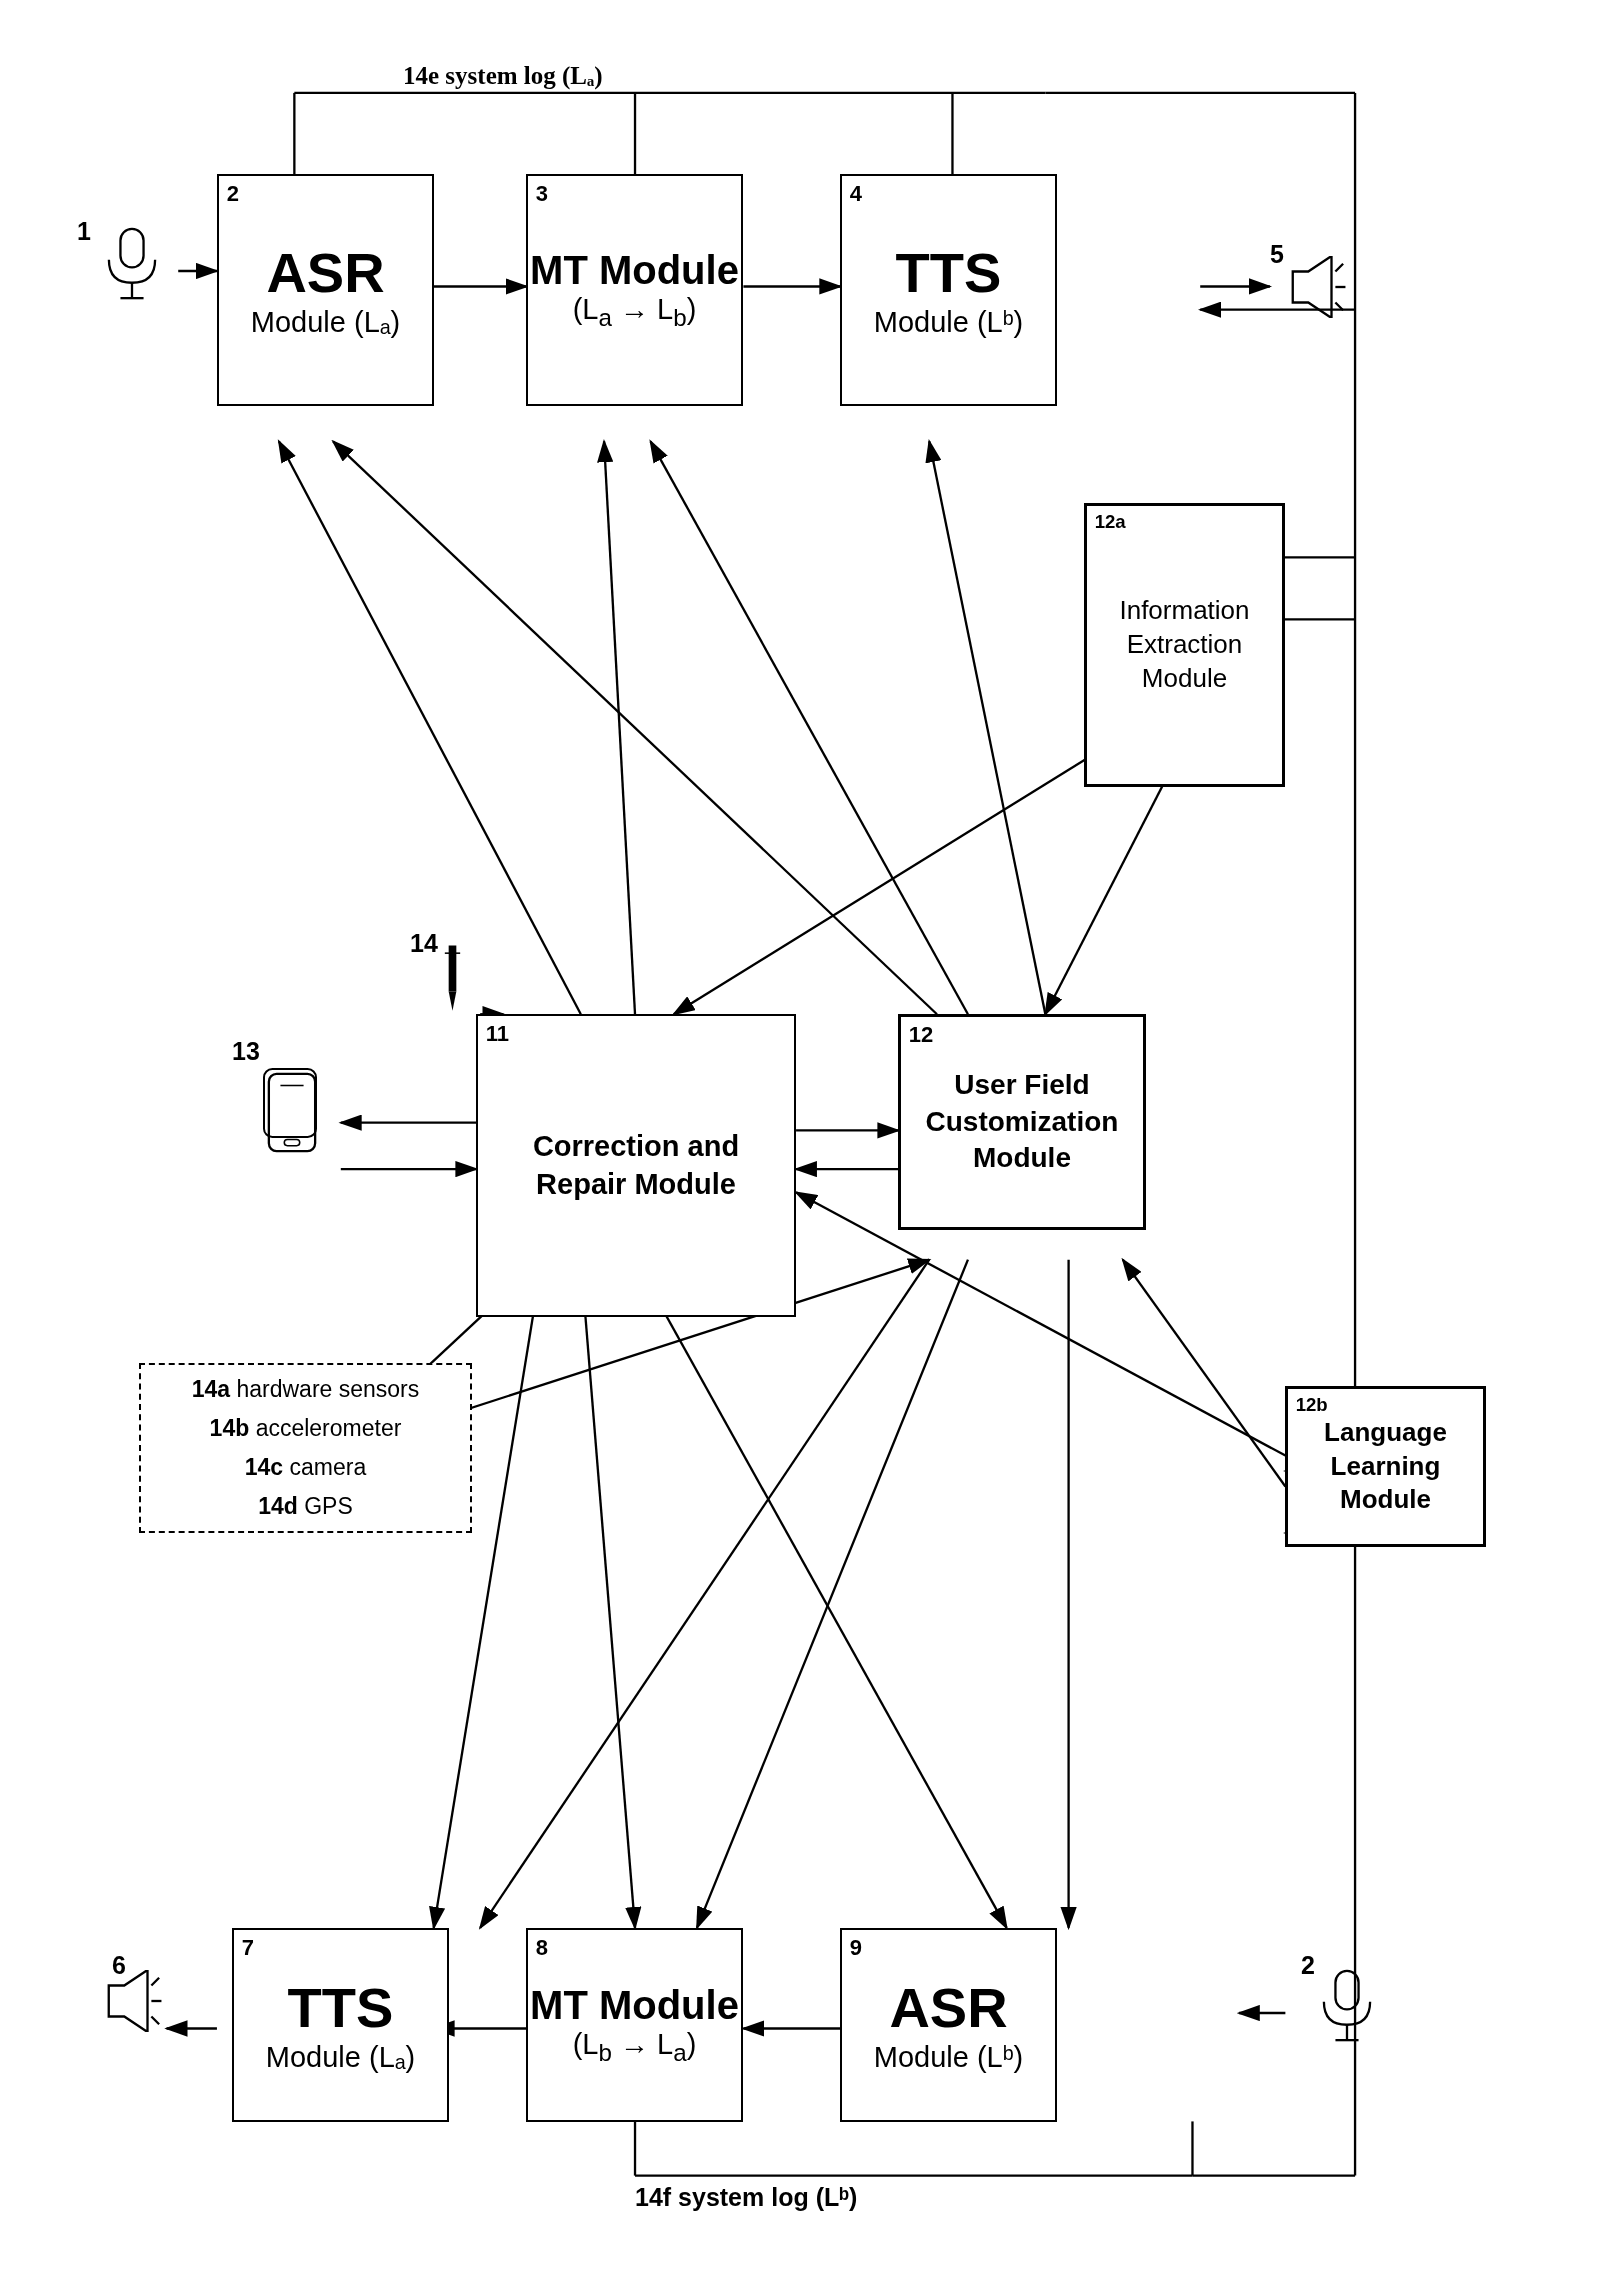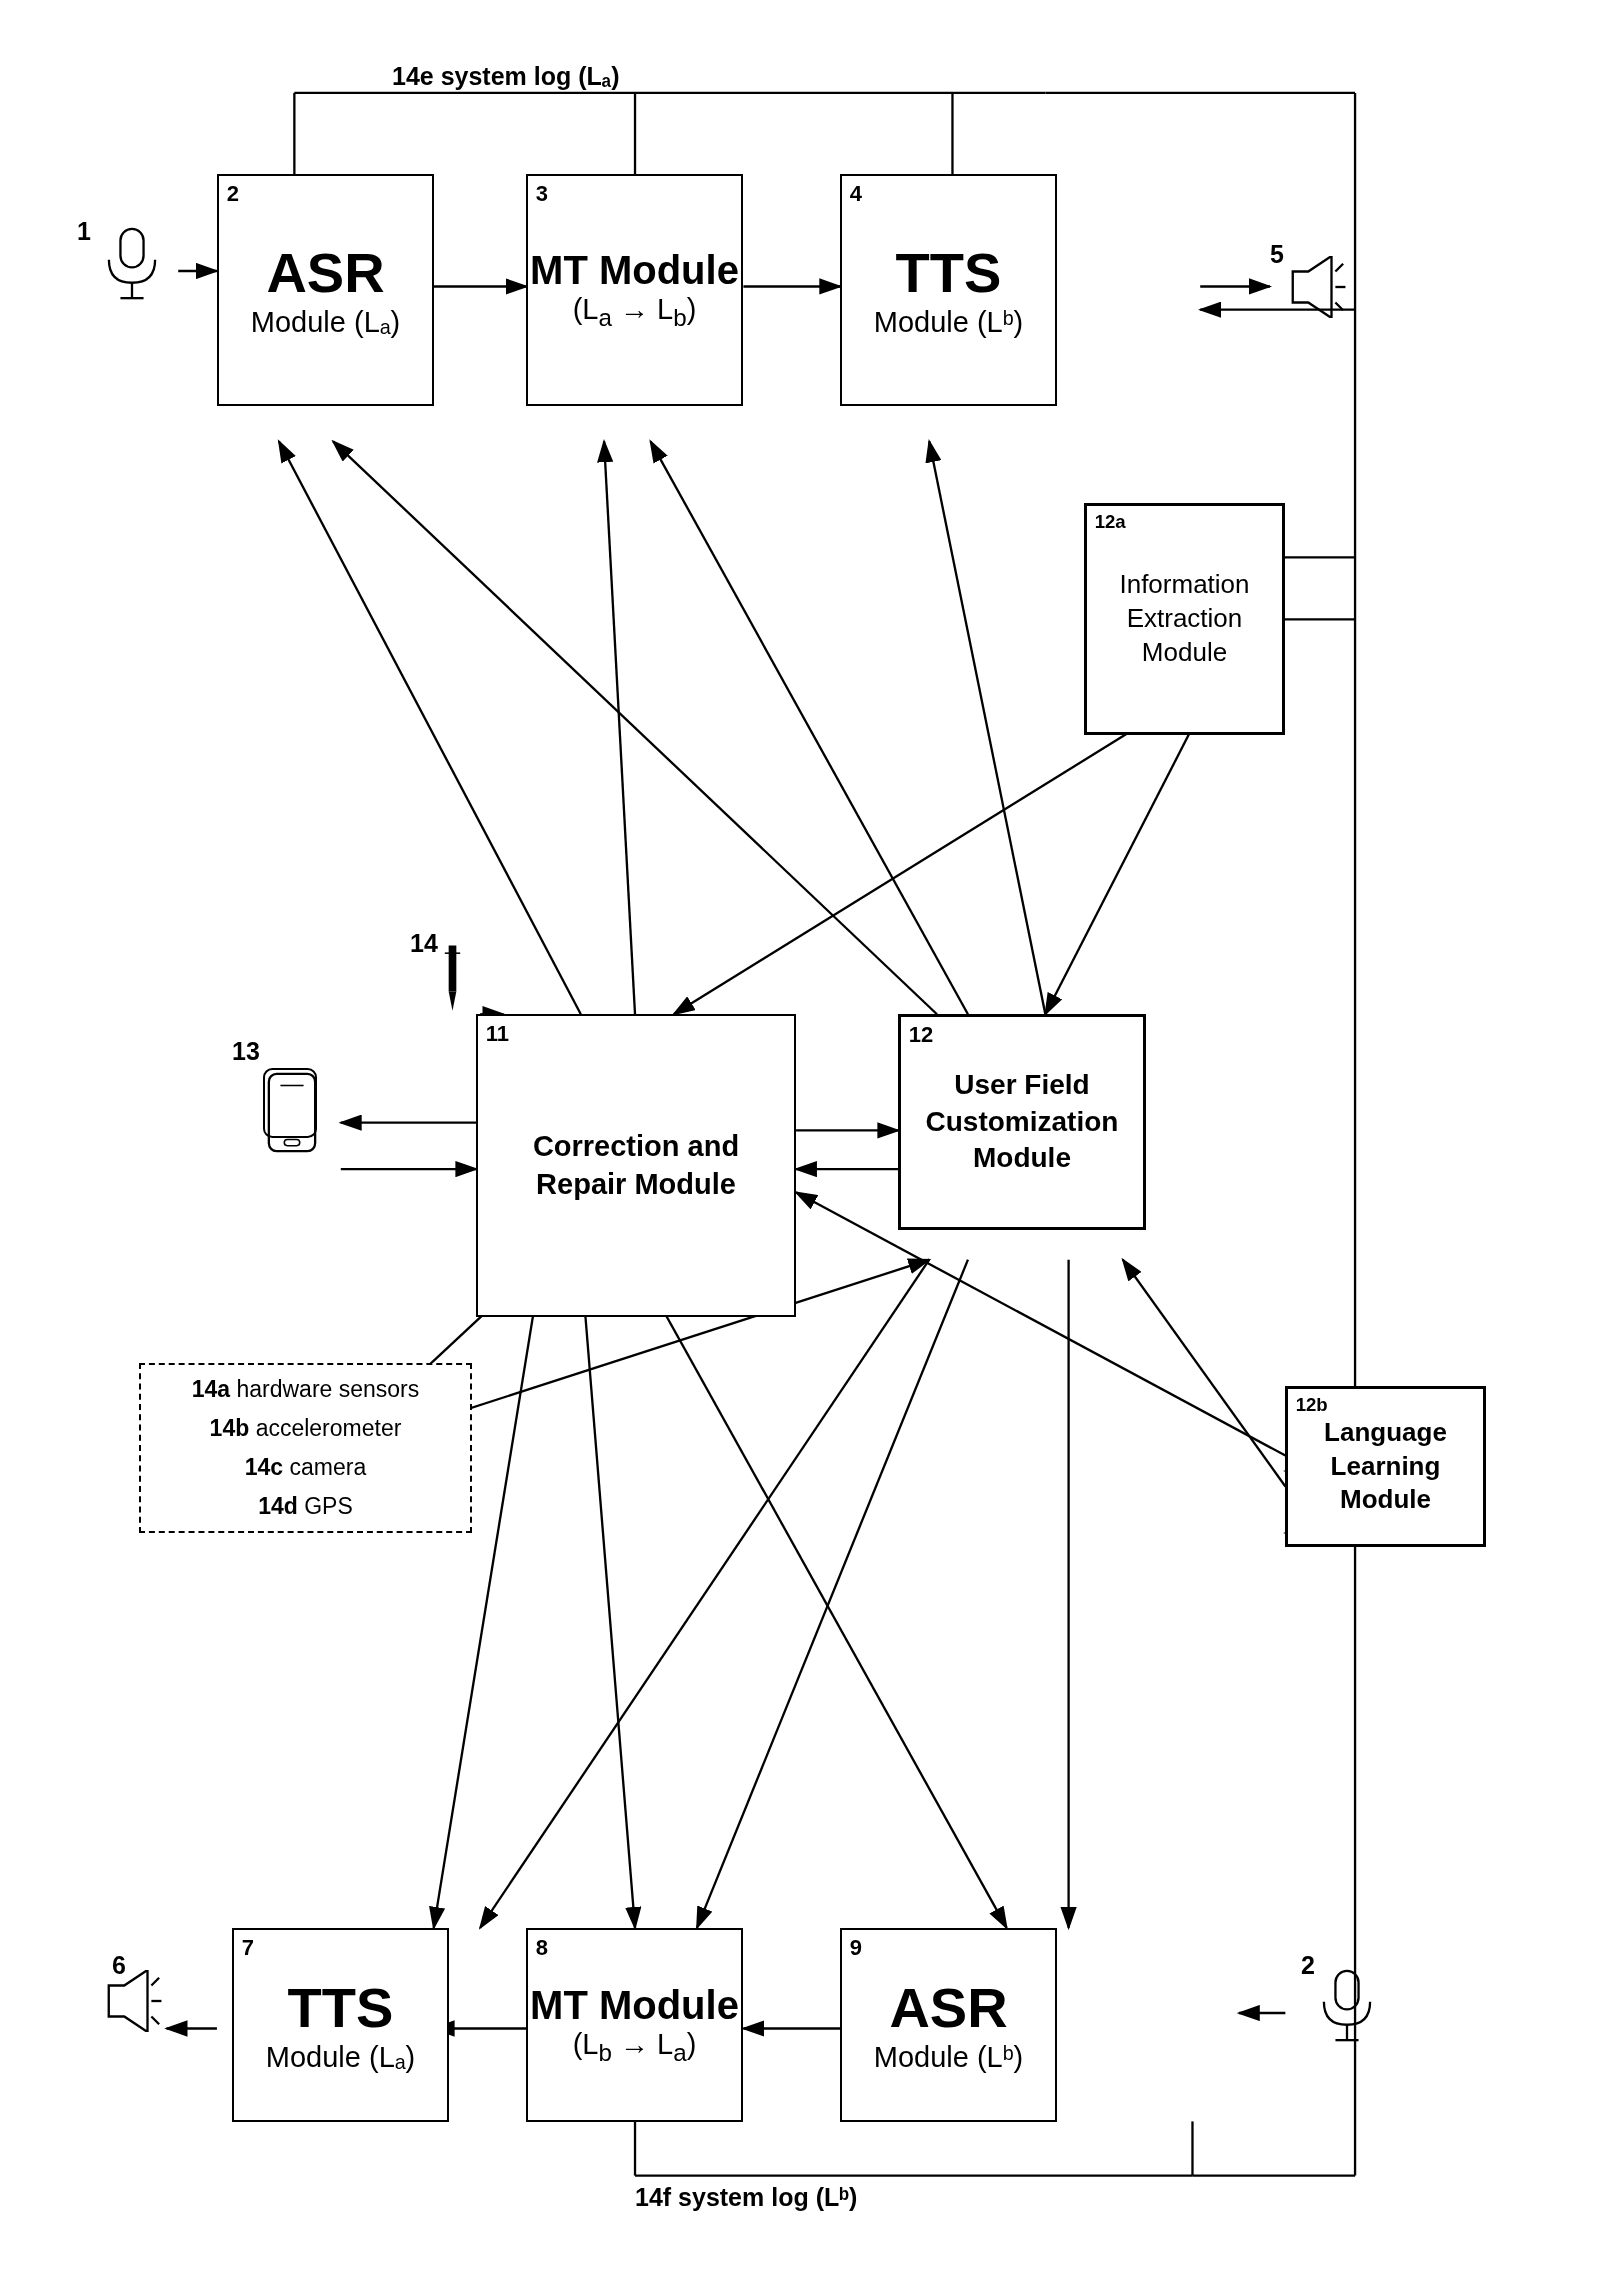--- a/index.html
+++ b/index.html
@@ -172,21 +172,21 @@
 
     <line x1="1380" y1="1627" x2="1380" y2="2490" stroke="#000" stroke-width="3" marker-end="url(#arrowhead)"></line>
 
     <line x1="820" y1="1627" x2="1300" y2="2490" stroke="#000" stroke-width="3" marker-end="url(#arrowhead)"></line>
 
     <line x1="1660" y1="1880" x2="1028" y2="1540" stroke="#000" stroke-width="3" marker-end="url(#arrowhead)"></line>
 
     <line x1="1660" y1="1920" x2="1450" y2="1627" stroke="#000" stroke-width="3" marker-end="url(#arrowhead)"></line>
   </svg>
 
-  <div class="floating-label" style="top:62px; left:392px;">
+  <div class="floating-label" style="top:62px; left:403px;font-family:Liberation Serif, serif;">
     <span class="bold">14e  system log (Lₐ)</span>
   </div>
 
   <div class="floating-label" style="top:2183px; left:635px;">
     <span class="bold">14f  system log (Lᵇ)</span>
   </div>
 
   <div style="position:absolute; top:217px; left:77px;">
     <span style="font-weight:bold; font-size:25px;">1</span>
   </div>
@@ -219,21 +219,21 @@
   <div style="position:absolute; top:240px; left:1270px;">
     <span style="font-weight:bold; font-size:25px;">5</span>
   </div>
   <svg style="position:absolute; top:256px; left:1285px;" width="62" height="62" viewBox="0 0 80 80">
     <polygon points="10,20 10,60 30,60 60,80 60,0 30,20" fill="none" stroke="#000" stroke-width="3"></polygon>
     <line x1="65" y1="20" x2="75" y2="10" stroke="#000" stroke-width="3"></line>
     <line x1="65" y1="40" x2="78" y2="40" stroke="#000" stroke-width="3"></line>
     <line x1="65" y1="60" x2="75" y2="70" stroke="#000" stroke-width="3"></line>
   </svg>
 
-  <div class="module-box thick-border" style="top:503px; left:1084px; width:201px; height:232px;">
+  <div class="module-box thick-border" style="top:503px; left:1084px; width:201px; height:284px;">
     <span class="label-num top-left" style="font-size:18.6px;">12a</span>
     <span style="font-size:26px; font-weight:normal; text-align:center; line-height:1.3;">Information<br>Extraction<br>Module</span>
   </div>
 
   <div style="position:absolute; top:1037px; left:232px;">
     <span style="font-weight:bold; font-size:25px;">13</span>
   </div>
   <div class="icon-phone" style="top:1068px; left:263px;">
     <svg width="54" height="85" viewBox="0 0 70 110">
       <rect x="5" y="5" width="60" height="100" rx="10" ry="10" fill="none" stroke="#000" stroke-width="3"></rect>

